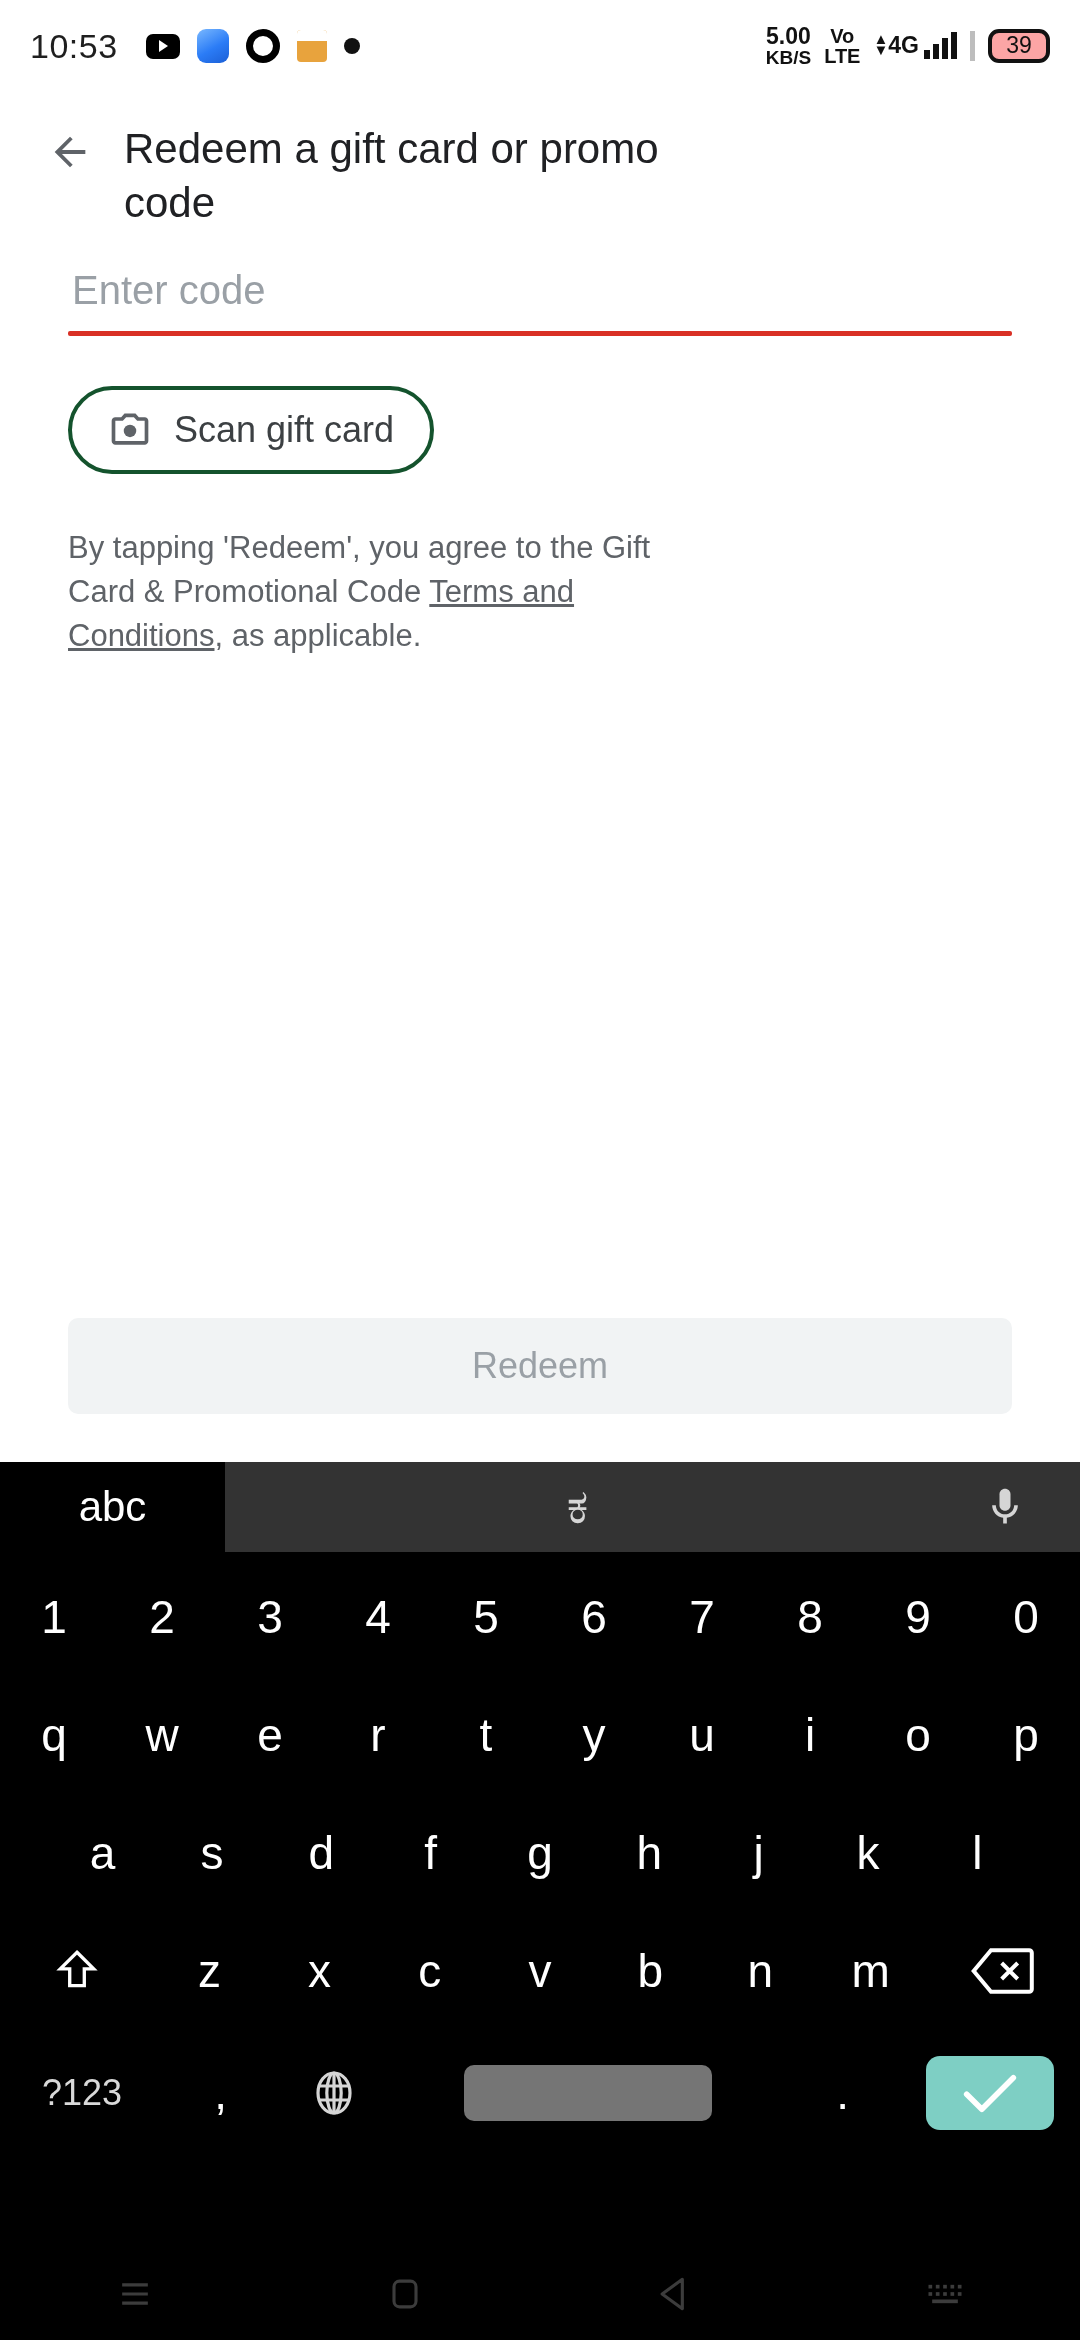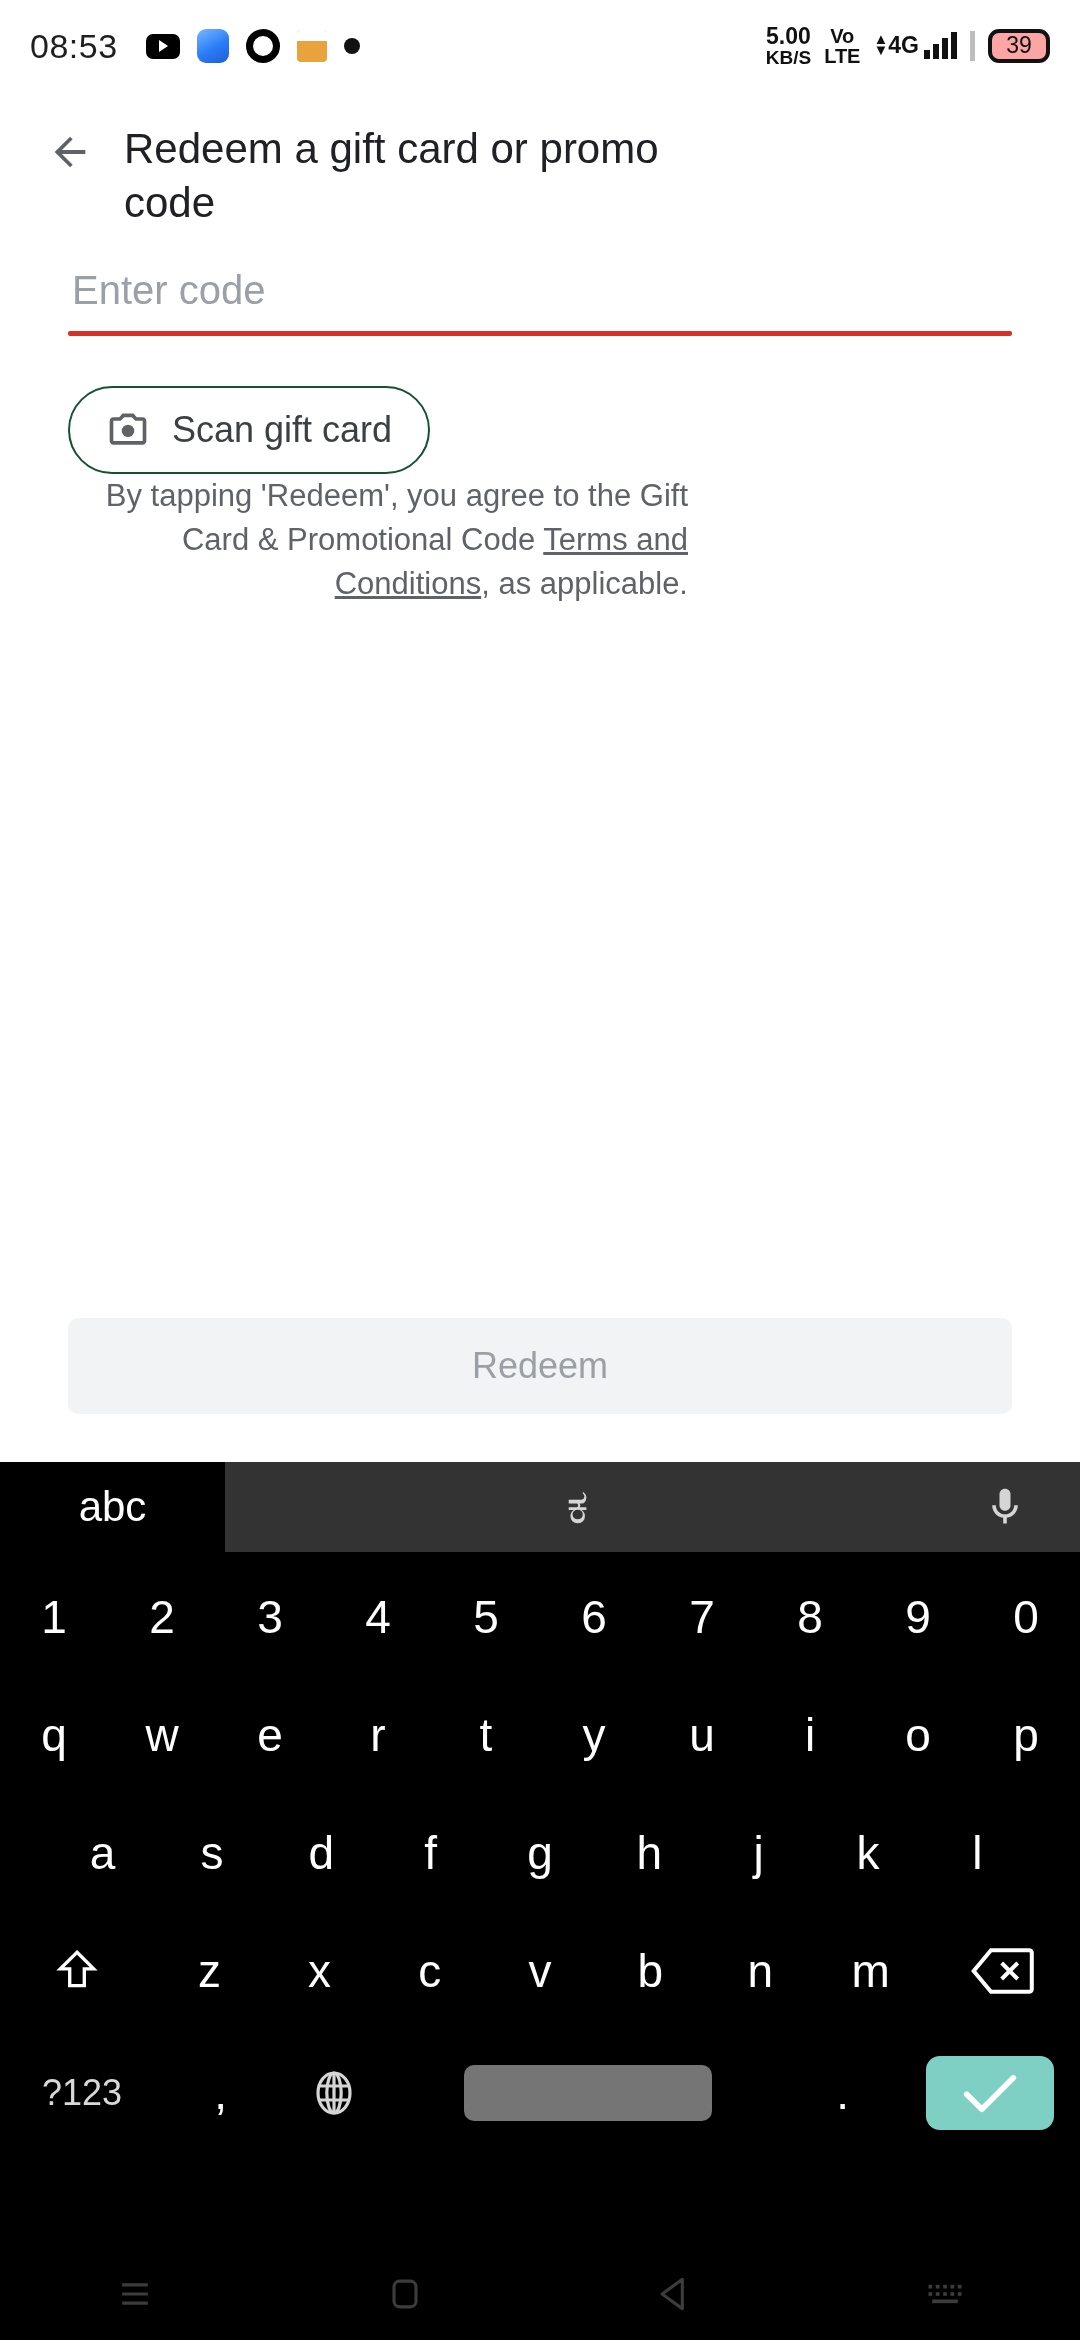--- a/index.html
+++ b/index.html
@@ -98,30 +98,29 @@
   .field-underline{ height:5px; background:#d93025; width:100%; border-radius:2px;}
 
   .error-msg{
     margin-top:26px; font-size:33px; line-height:1.4; color:#c5362c;
     max-width:630px;
   }
   .error-msg a{ color:#c5362c; text-decoration:underline; }
 
   .scan-btn{
     margin-top:50px; display:inline-flex; align-items:center; gap:22px;
-    height:88px; padding:0 36px; border:2px solid #14532d; border-radius:44px;
+    height:88px; padding:0 36px; border:4px solid #14532d; border-radius:44px;
     background:#fff;
   }
   .cam-icon{ width:44px;height:44px; flex:0 0 44px; }
   .scan-label{ font-size:36px; color:#3c4043; }
 
   .legal{
-    font-size:31px; line-height:1.42; color:#5f6368;
+    margin-top:52px; font-size:31px; line-height:1.42; color:#5f6368;
     max-width:620px;
-    text-align:right;
   }
   .legal a{ color:#5f6368; text-decoration:underline; }
 
   
   .redeem-wrap{ position:absolute; left:68px; right:68px; top:1318px; }
   .redeem-btn{
     width:100%; height:96px; border:0; border-radius:10px;
     background:#f1f3f4; color:#9aa0a6; font-size:36px;
     font-family:"Liberation Sans", sans-serif;
   }
@@ -173,21 +172,21 @@
     position:absolute; left:0; right:0; bottom:0; height:92px;
     background:#000; display:flex; align-items:center;
   }
   .nav-item{ flex:1; display:flex; align-items:center; justify-content:center; }
   .nav-ic{ width:44px;height:44px; }
 </style>
 </head>
 <body>
 
 <div class="statusbar">
-  <div class="sb-time">08:53</div>
+  <div class="sb-time">10:53</div>
   <div class="sb-left-icons">
     <span class="ic-yt"></span>
     <span class="ic-blue"></span>
     <span class="ic-ring"></span>
     <span class="ic-cal"></span>
     <span class="ic-dot"></span>
   </div>
   <div class="sb-right">
     <div class="sb-net">
       <div class="v">5.00</div>

